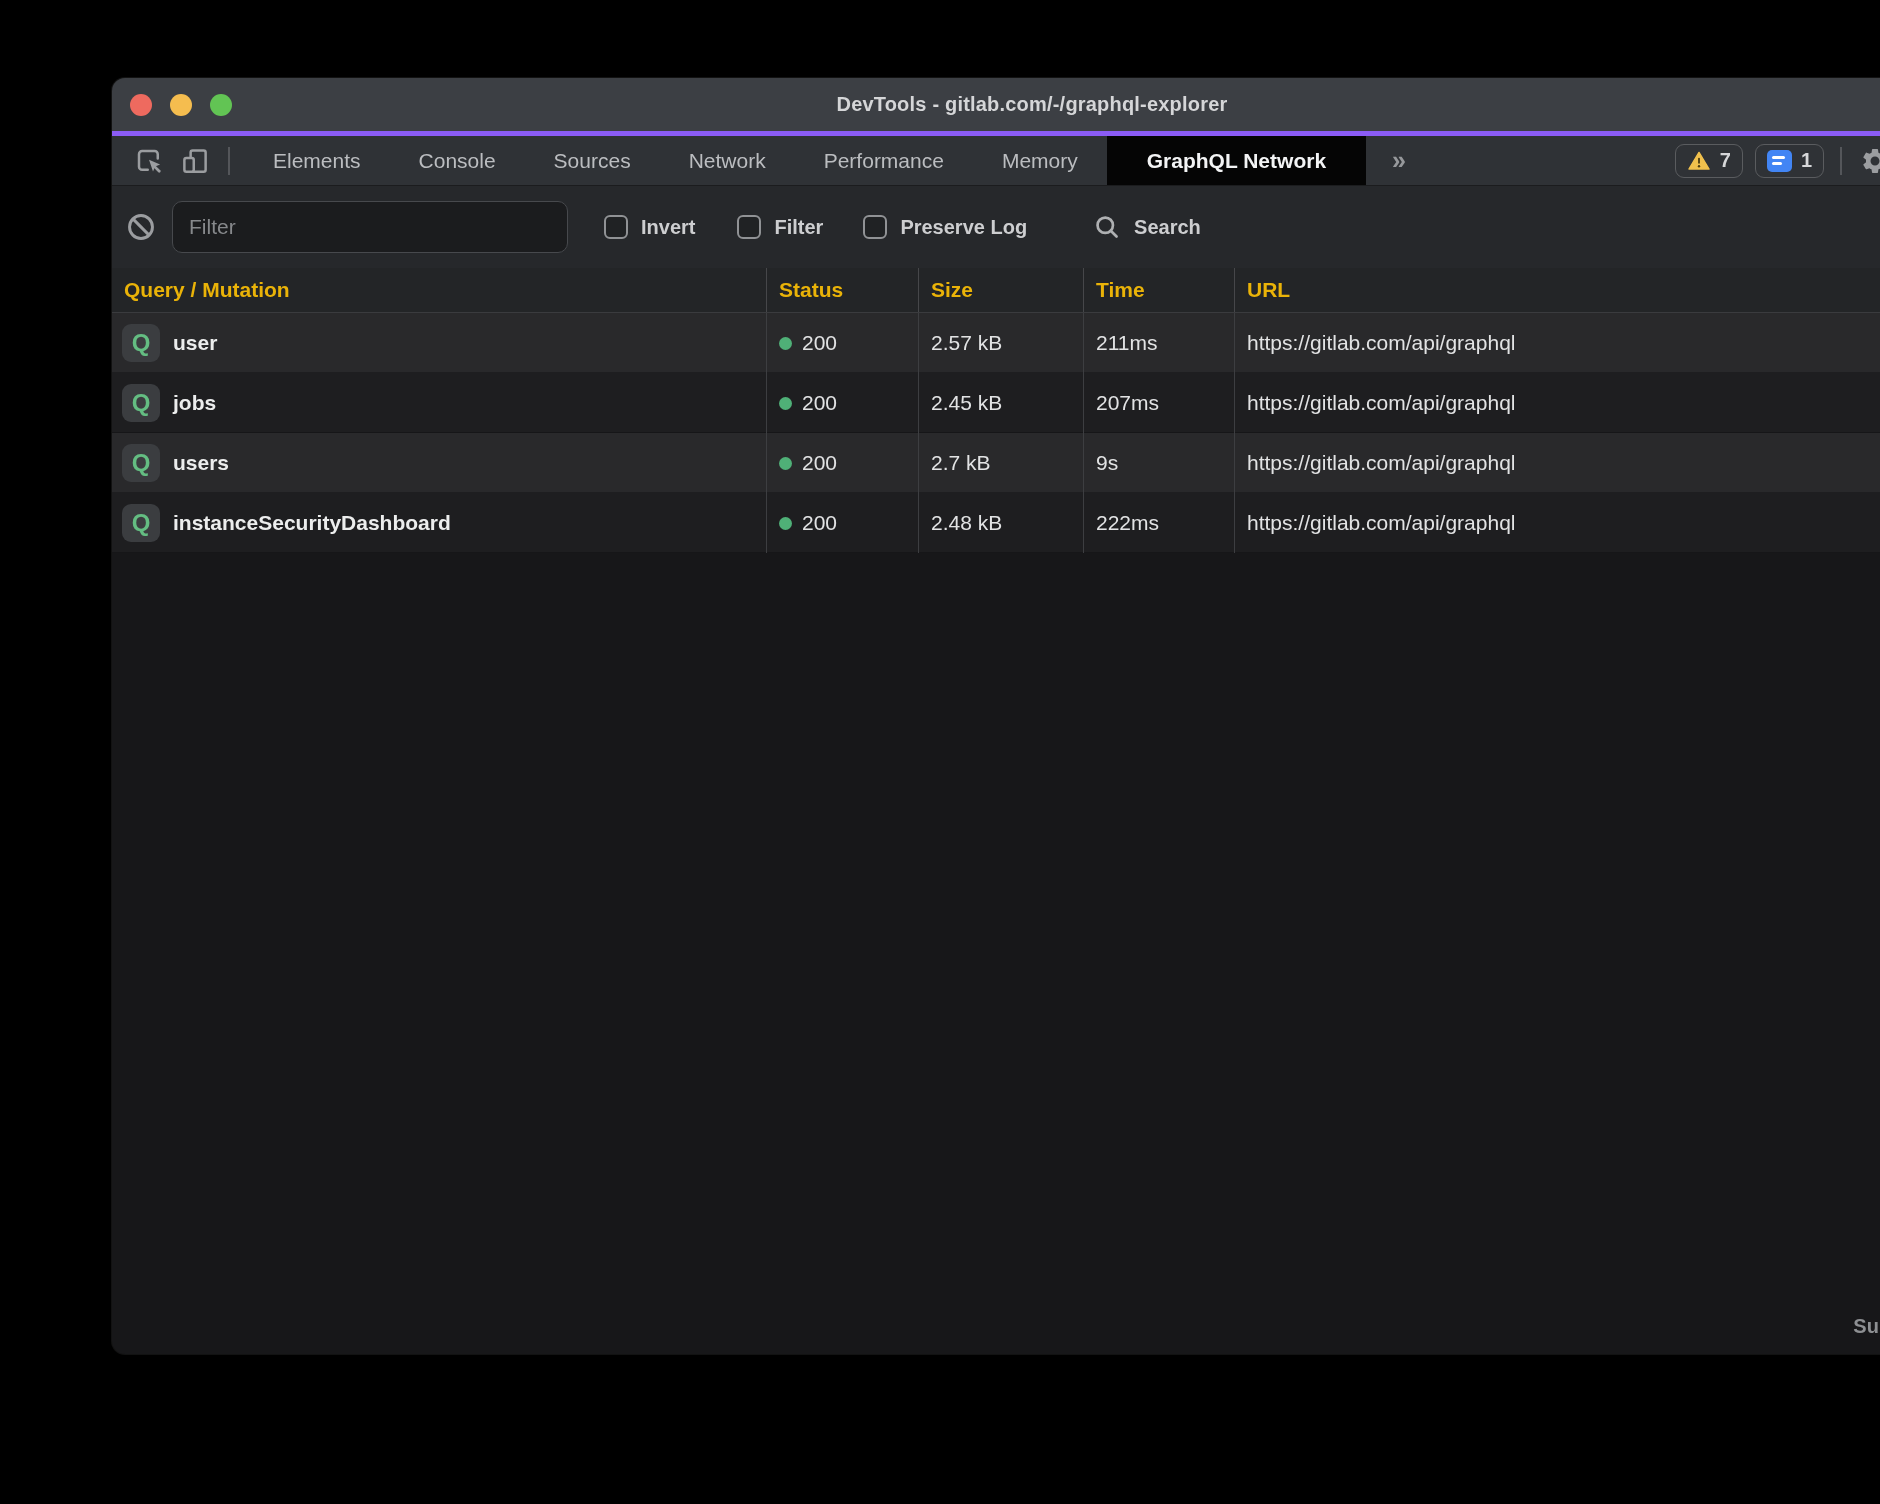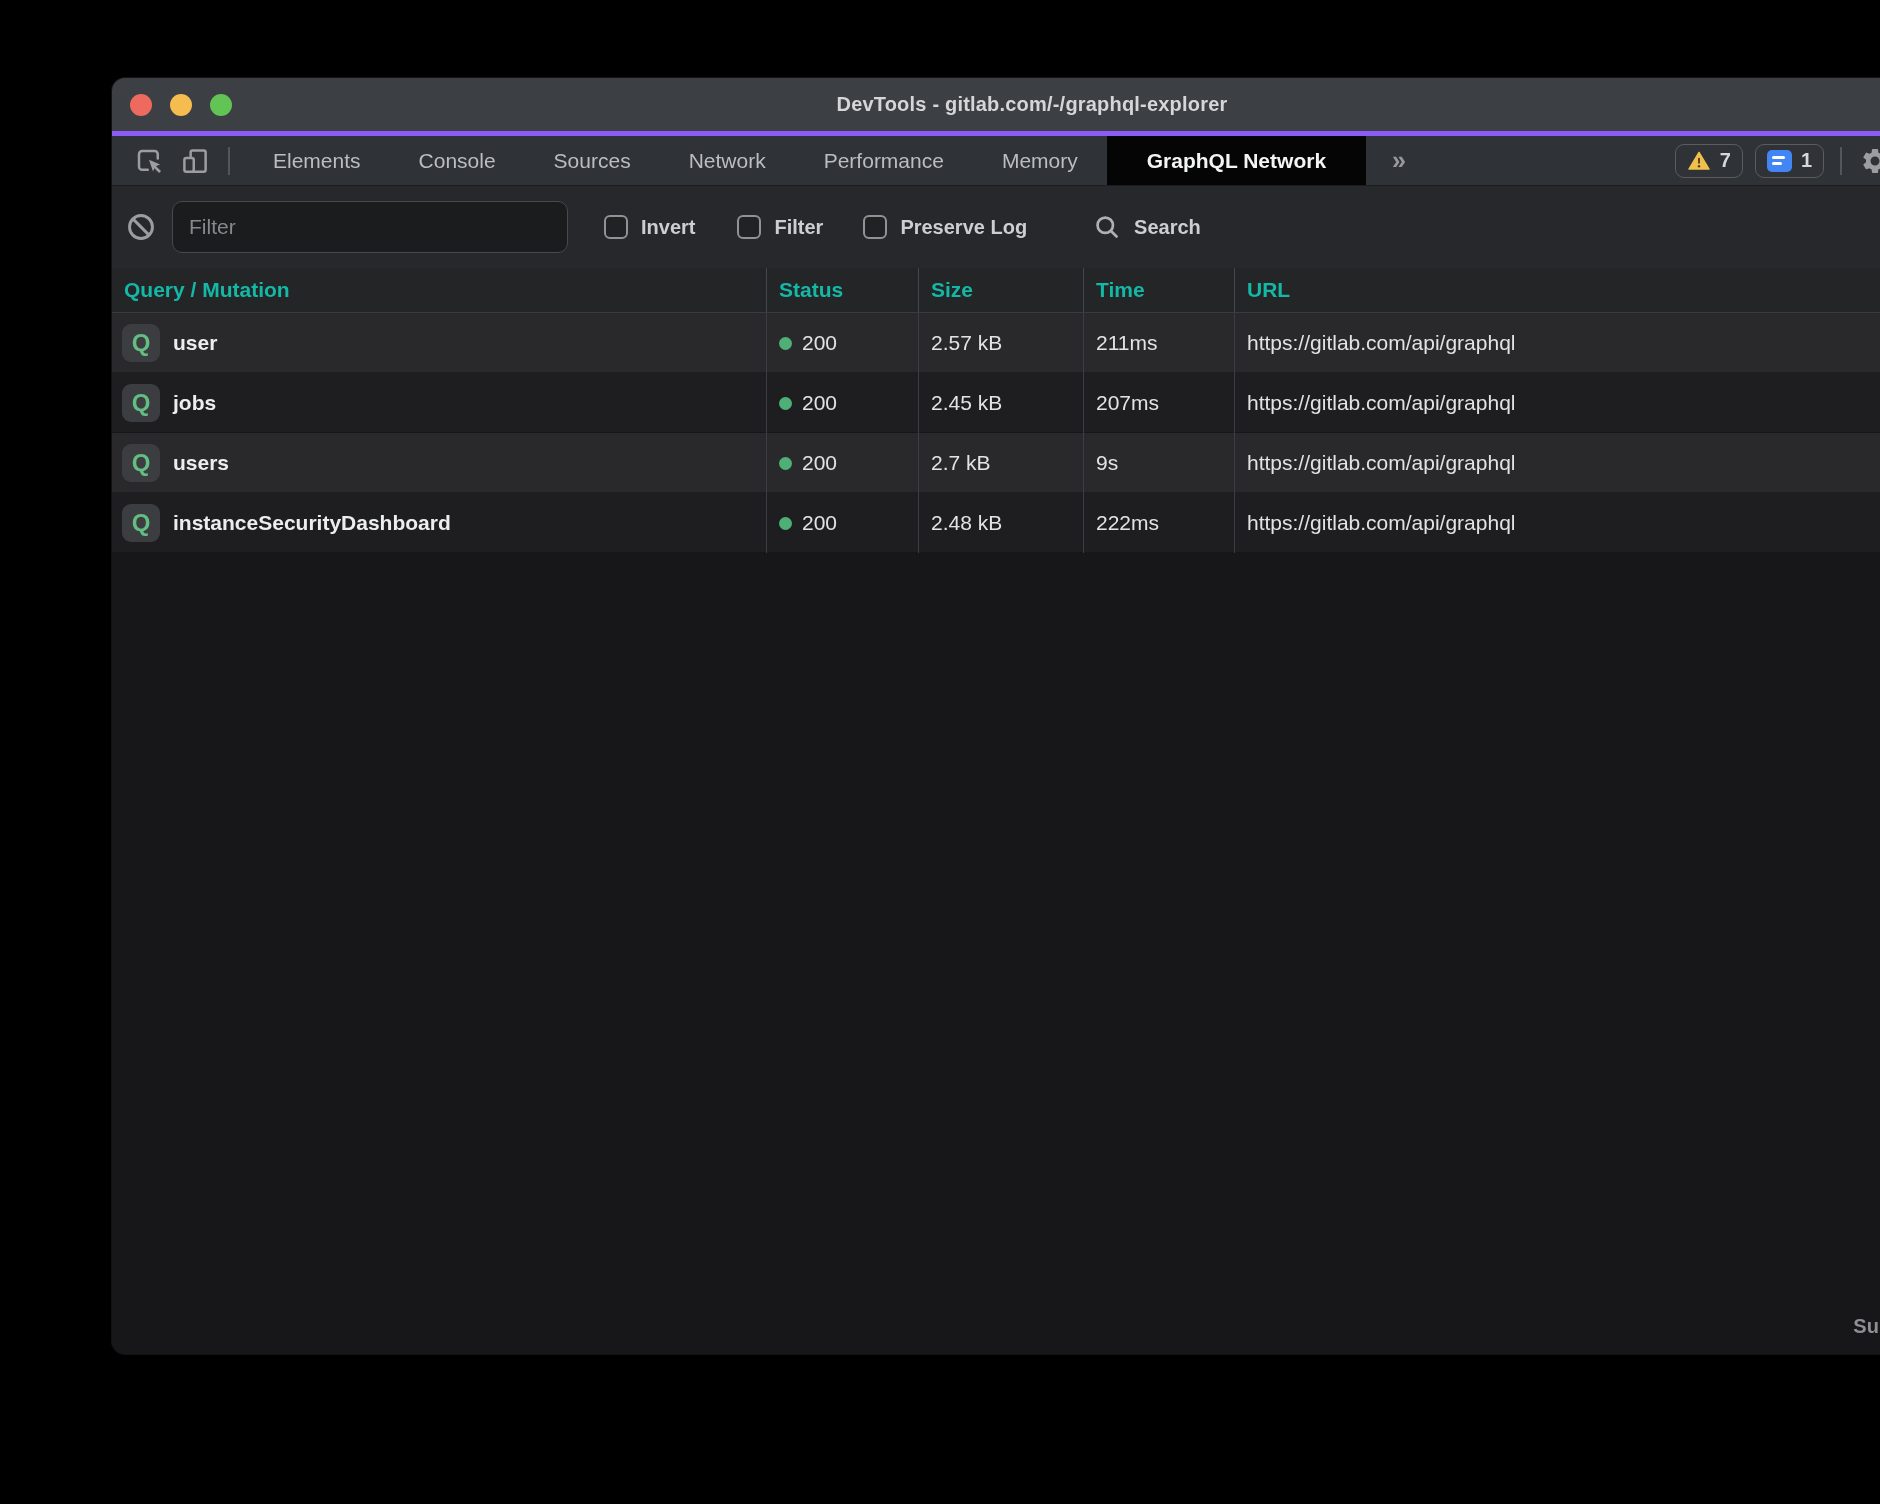--- a/index.html
+++ b/index.html
@@ -67,21 +67,21 @@
   .checkbox { width:24px; height:24px; border-radius:6px; border:2px solid #909295;
               background:#202224; flex:0 0 auto; }
   .check-label, .search-label { font-size:20px; font-weight:700; color:#cdced0;
               white-space:nowrap; }
   .search-group { display:flex; align-items:center; gap:13px; margin-left:66px; }
 
   
   .grid { display:grid; grid-template-columns:654px 152px 165px 151px 1fr; }
   .thead { flex:0 0 45px; background:#232527; border-bottom:1px solid #3a3b3e; }
   .th { display:flex; align-items:center; padding-left:12px; font-weight:700;
-        font-size:21px; color:#14b8a6; }
+        font-size:21px; color:#eab308; }
   .thead .c2,.thead .c3,.thead .c4,.thead .c5 { border-left:1px solid #46474a; }
   .row { flex:0 0 60px; box-shadow:inset 0 -1px 0 rgba(0,0,0,0.25); }
   .row.odd  { background:#29292b; }
   .row.even { background:#1e1e20; }
   .row:last-of-type { box-shadow:inset 0 -1px 0 #2e2f32; }
   .td { display:flex; align-items:center; padding-left:12px; font-size:21px;
         color:#e2e3e4; overflow:hidden; white-space:nowrap; }
   .row .c2,.row .c3,.row .c4,.row .c5 { border-left:1px solid #3d3e41; }
   .td.query { padding-left:10px; gap:13px; }
   .qbadge { width:38px; height:38px; border-radius:9px; background:#3b3d40;

